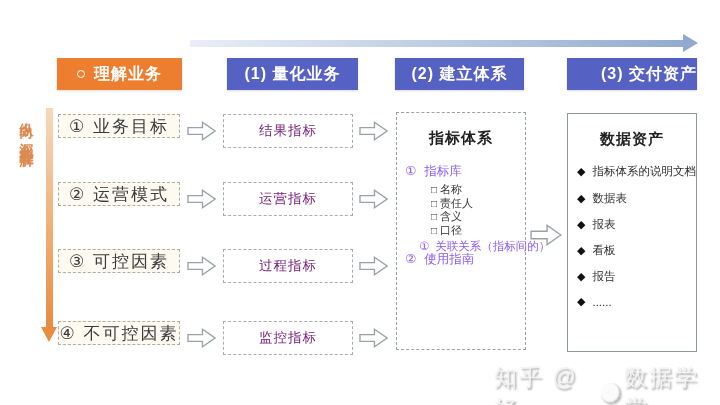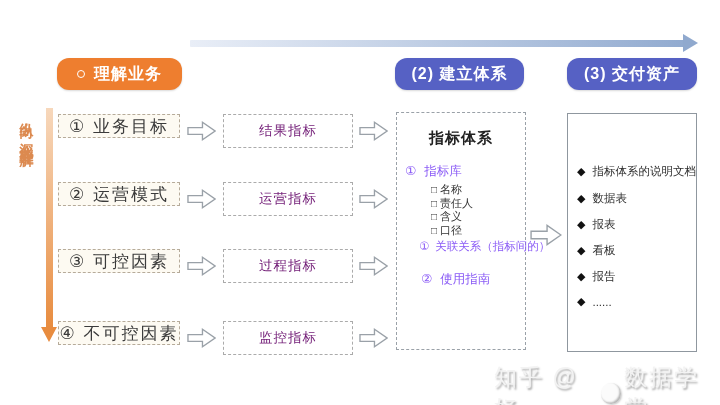--- a/index.html
+++ b/index.html
@@ -15,26 +15,26 @@
   .haxis-head{position:absolute;left:683px;top:34px;width:0;height:0;
     border-left:15px solid #90A9CE;border-top:9px solid transparent;border-bottom:9px solid transparent;}
   
   .vaxis-label{position:absolute;left:18px;top:112px;writing-mode:vertical-rl;
     font-size:14px;color:#DC8A50;letter-spacing:2px;font-weight:600;}
   .vaxis-shaft{position:absolute;left:46px;top:108px;width:7px;height:220px;
     background:linear-gradient(to bottom,#F7D8BC,#E88C3F);}
   .vaxis-head{position:absolute;left:41px;top:327px;width:0;height:0;
     border-top:15px solid #E88C3F;border-left:8.5px solid transparent;border-right:8.5px solid transparent;}
   
-  .hdr{position:absolute;top:58px;height:32px;border-radius:12px;color:#fff;font-weight:700;
+  .hdr{position:absolute;top:58px;height:32px;border-radius:0;color:#fff;font-weight:700;
     font-size:16px;display:flex;align-items:center;justify-content:center;letter-spacing:1px;}
   .hdr-0{left:57px;width:125px;background:#EE7E2F;box-shadow:0 1px 2px rgba(0,0,0,.15);}
   .hdr-1{left:227px;width:131px;background:#5661C4;box-shadow:0 1px 2px rgba(0,0,0,.15);}
   .hdr-2{left:395px;width:129px;background:#5661C4;box-shadow:0 1px 2px rgba(0,0,0,.15);}
-  .hdr-3{left:567px;width:130px;background:#5661C4;box-shadow:0 1px 2px rgba(0,0,0,.15);}
+  .hdr-3{left:567px;width:130px;background:#5661C4;box-shadow:0 1px 2px rgba(0,0,0,.15);justify-content:flex-end;}
   .circle-marker{display:inline-block;width:8px;height:8px;border:1.5px solid #fff;border-radius:50%;margin-right:9px;}
   
   .fbox{position:absolute;left:58px;width:122px;height:24px;border:1px dashed #B6AB9A;background:#FDFAF2;
     color:#3B3B3B;font-size:17px;letter-spacing:2px;display:flex;align-items:center;justify-content:center;white-space:nowrap;}
   .ibox{position:absolute;left:223px;width:130px;height:34px;border:1px dashed #ABABAB;background:#fff;
     color:#701a75;font-size:13.5px;letter-spacing:1px;display:flex;align-items:center;justify-content:center;}
   .r0{top:114px;}.r1{top:182px;}.r2{top:249px;}.r3{top:321px;}
   
   .barrow{position:absolute;width:29px;height:20px;}
   .a-col1{left:187px;}.a-col2{left:359px;}
@@ -43,21 +43,21 @@
   
   .sysbox{position:absolute;left:396px;top:112px;width:130px;height:238px;border:1px dashed #9AA1A8;background:#fff;}
   .sysbox .title{position:absolute;top:16px;left:0;width:100%;text-align:center;font-size:15px;font-weight:700;color:#222;letter-spacing:1px;}
   .sys-item{position:absolute;left:8px;white-space:nowrap;color:#8b5cf6;font-size:12.5px;}
   .sys-item .num{margin-right:8px;}
   .sys-item-1{top:50px;}
   .sys-checklist{position:absolute;left:34px;top:70px;font-size:11px;color:#333;line-height:12.5px;}
   .sys-checklist .cbx{margin-right:3px;font-size:10px;}
   .sys-item-2{top:126px;font-size:11.5px;margin-left:14px;}
   .sys-item-2 .num{margin-right:6px;}
-  .sys-item-3{top:158px;margin-left:16px;}
+  .sys-item-3{top:138px;}
   
   .assetbox{position:absolute;left:567px;top:113px;width:130px;height:239px;border:1px solid #8F979F;background:#fff;}
   .assetbox .title{position:absolute;top:16px;left:0;width:100%;text-align:center;font-size:15px;font-weight:700;color:#222;letter-spacing:1px;}
   .asset-item{position:absolute;left:9px;white-space:nowrap;color:#2e2e2e;font-size:11.5px;display:flex;align-items:center;}
   .asset-item .dia{font-size:11px;color:#111;margin-right:7px;}
   .ai0{top:50px;}.ai1{top:77px;}.ai2{top:103px;}.ai3{top:129px;}.ai4{top:155px;}.ai5{top:181px;}
   
   .watermark{position:absolute;left:494px;top:362px;display:flex;align-items:center;
     font-size:23px;letter-spacing:2px;color:#f3f3f3;
     text-shadow:1.5px 1.5px 2px #A9A9A9,-0.5px -0.5px 1px #fdfdfd;}
@@ -72,20 +72,23 @@
   <div class="haxis-shaft"></div>
   <div class="haxis-head"></div>
 
   <div class="vaxis-label">纵向：深化业务理解</div>
   <div class="vaxis-shaft"></div>
   <div class="vaxis-head"></div>
 
   <div class="hdr hdr-0">
     <span class="circle-marker"></span>
     <span>理解业务</span>
+  </div>
+  <div class="hdr hdr-1">
+    <span>(1) 量化业务</span>
   </div>
   <div class="hdr hdr-2">
     <span>(2) 建立体系</span>
   </div>
   <div class="hdr hdr-3">
     <span>(3) 交付资产</span>
   </div>
 
   <div class="fbox r0">① 业务目标</div>
   <div class="fbox r1">② 运营模式</div>
@@ -140,20 +143,21 @@
     <div class="sys-item sys-item-3">
       <span class="num">②</span><span>使用指南</span>
     </div>
   </div>
 
   <svg class="big-arrow" viewBox="0 0 30 20">
       <polygon points="1,6.5 16,6.5 16,1 29,10 16,19 16,13.5 1,13.5" fill="#fff" stroke="#9AA1A8" stroke-width="1.3"></polygon>
     </svg>
 
   <div class="assetbox">
+    <div class="title">数据资产</div>
     <div class="asset-item ai0">
         <span class="dia">◆</span>
         <span>指标体系的说明文档</span>
       </div>
     <div class="asset-item ai1">
         <span class="dia">◆</span>
         <span>数据表</span>
       </div>
     <div class="asset-item ai2">
         <span class="dia">◆</span>

